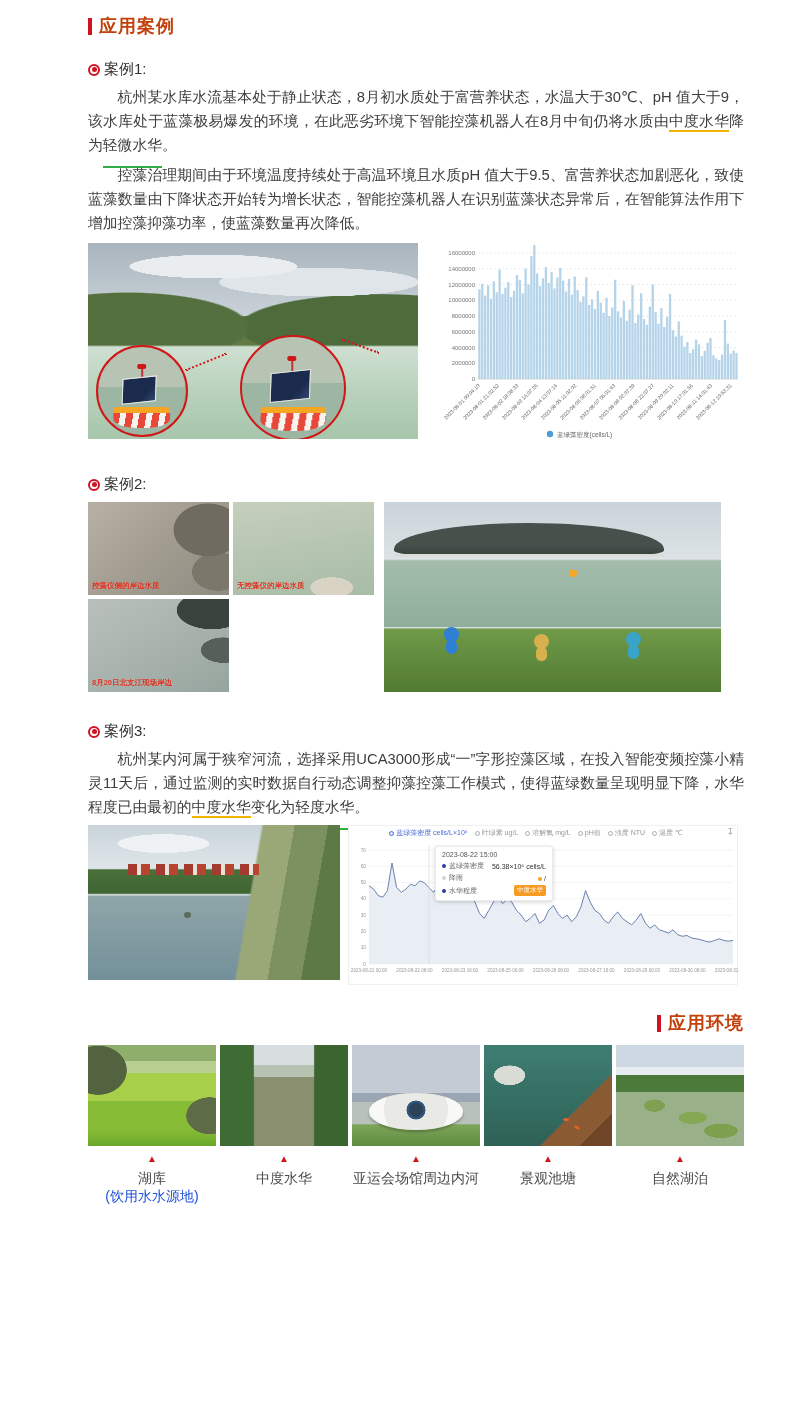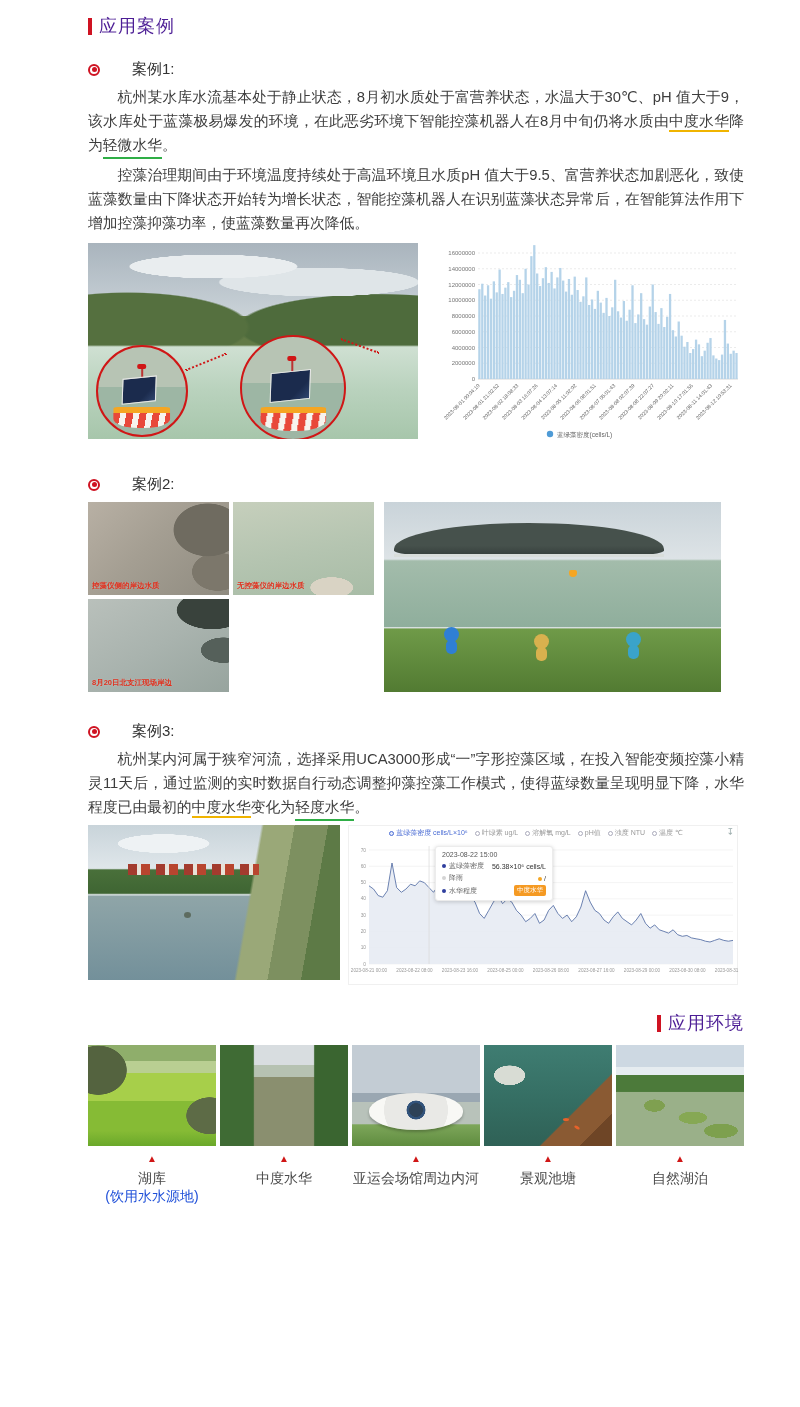--- a/index.html
+++ b/index.html
@@ -4,33 +4,33 @@
 <style>
   * { margin:0; padding:0; box-sizing:border-box; }
   html,body { background:#ffffff; }
   body { font-family:"Liberation Sans","DejaVu Sans",sans-serif; }
   .page { position:relative; width:800px; height:1407px; background:#fff; overflow:hidden;
           padding:14px 56px 0 88px; }
 
   
   .sec-head { display:flex; align-items:center; margin-bottom:6px; }
   .red-bar { display:inline-block; width:4px; height:17px; background:#cf1322; margin-right:7px; }
-  .sec-head h1 { font-size:18px; font-weight:normal; color:#4c1d95; letter-spacing:1px; }
-
-  
-  .case-label { display:flex; align-items:center; font-size:15px; color:#333; margin:22px 0 2px;gap:28px; }
+  .sec-head h1 { font-size:18px; font-weight:bold; color:#c2410c; letter-spacing:1px; }
+
+  
+  .case-label { display:flex; align-items:center; font-size:15px; color:#333; margin:22px 0 2px; }
   .bullseye { width:12px; height:12px; border:2px solid #cf1322; border-radius:50%;
               display:inline-flex; align-items:center; justify-content:center; margin-right:4px; flex:0 0 auto;}
   .bullseye::after { content:""; width:5px; height:5px; background:#cf1322; border-radius:50%; }
 
   
   p.para { font-size:14.8px; line-height:24px; color:#3d3d3d; text-align:justify;
            text-indent:2em; margin:6px 0; }
   .u-yellow { border-bottom:2px solid #f0b400; padding-bottom:1px; }
-  .u-green  { border-bottom:2px solid #2fae46; padding-bottom:4px; }
+  .u-green  { border-bottom:2px solid #2fae46; padding-bottom:13px; }
   .u-red    { border-bottom:2px solid #e23b2e; padding-bottom:1px; }
 
   .row { display:flex; align-items:flex-start; }
   .row1 { margin-top:8px; gap:14px; }
   .row2 { margin-top:8px; gap:10px; }
   .row3 { margin-top:6px; gap:8px; }
 
   .photo { position:relative; overflow:hidden; }
 
   

